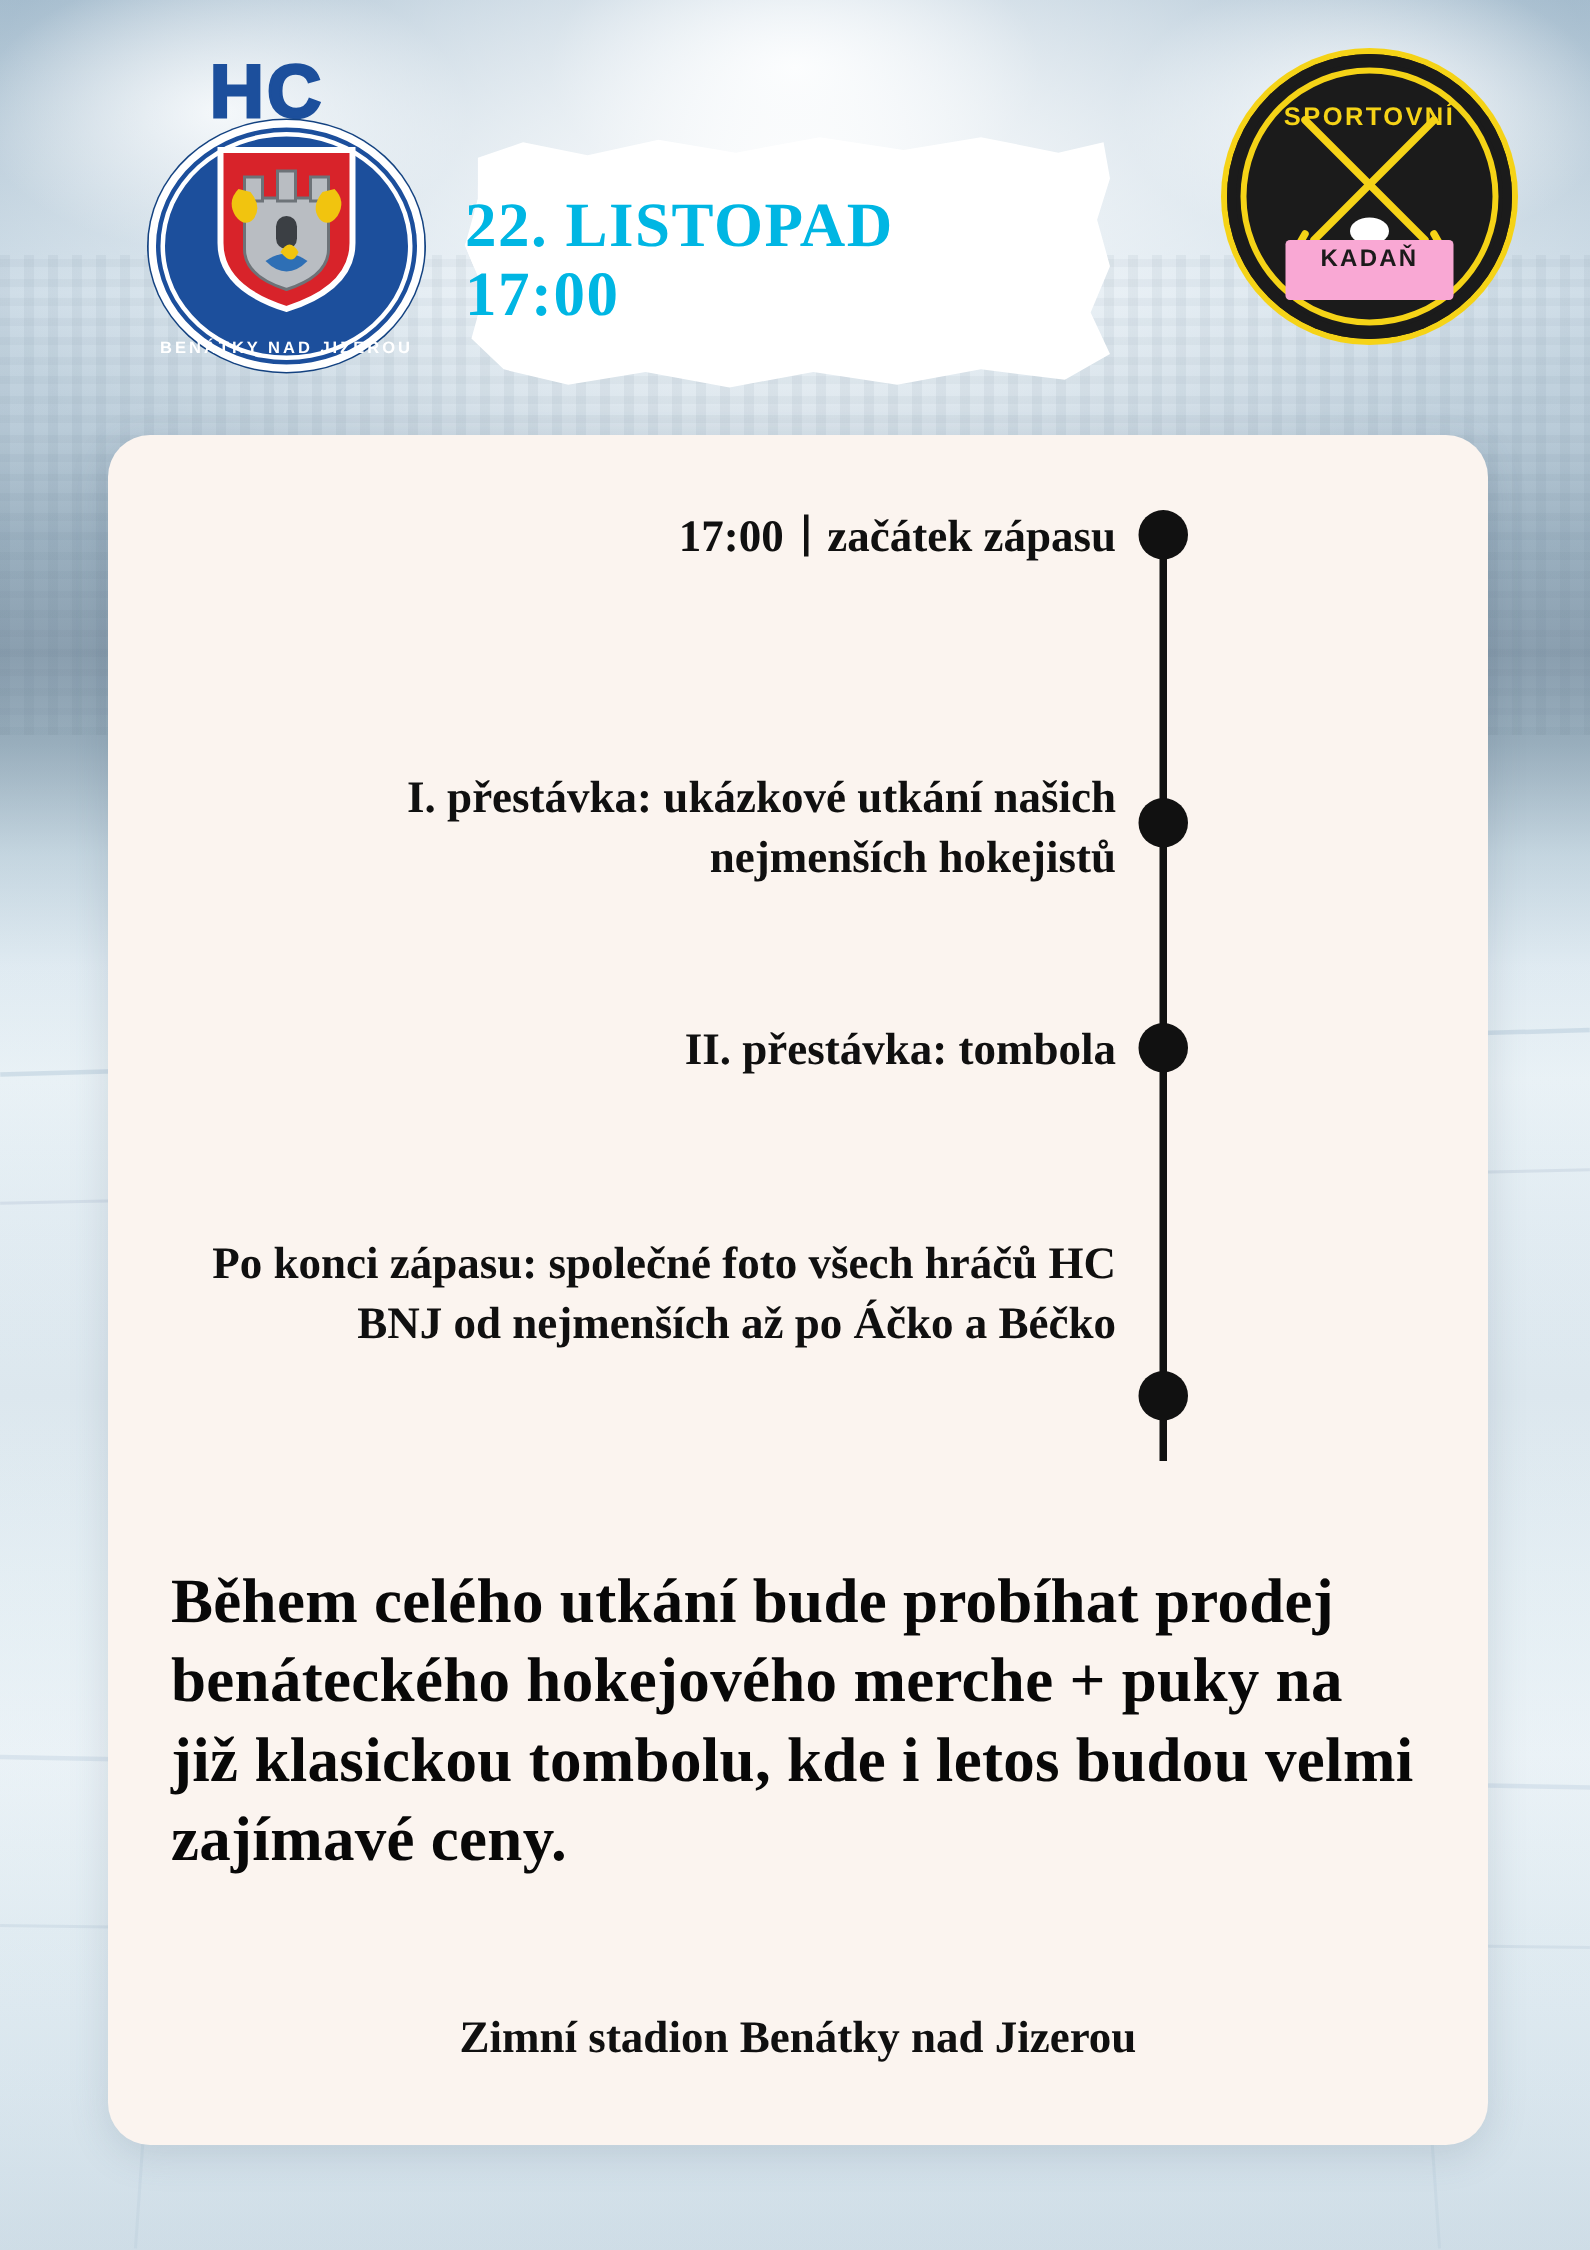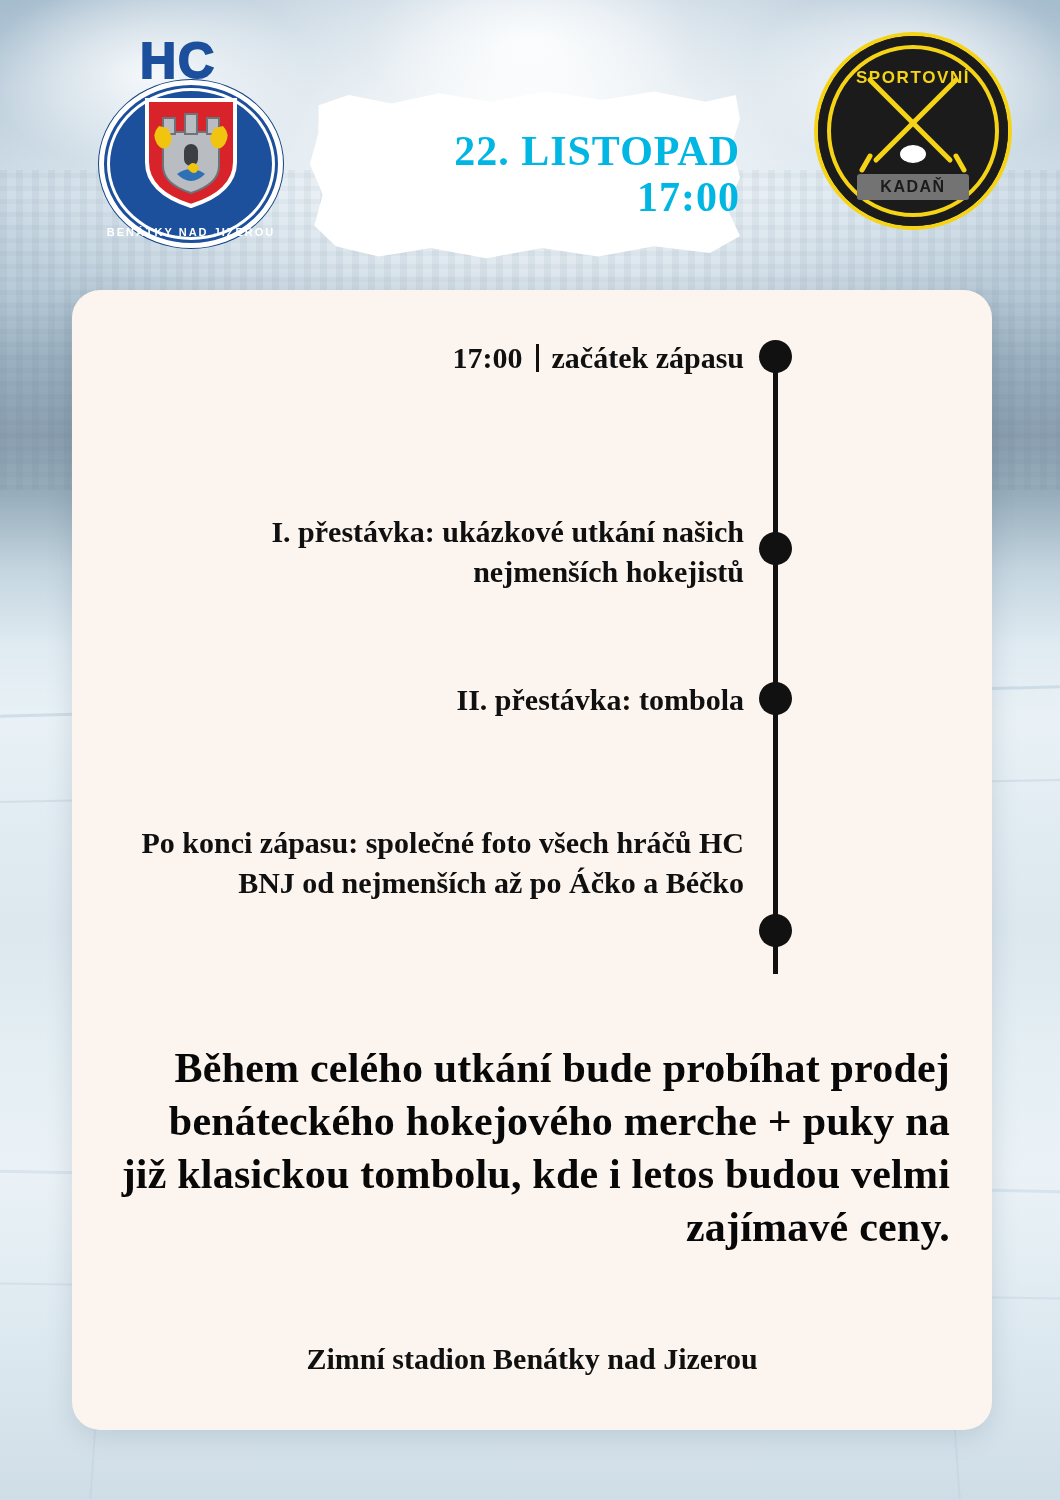--- a/index.html
+++ b/index.html
@@ -168,22 +168,22 @@
     letter-spacing: 1px;
     color: #f5d317;
     line-height: 1;
   }
   .sk-ribbon {
     position: absolute;
     left: 50%;
     transform: translateX(-50%);
     bottom: 26px;
     width: 112px;
-    height: 26px;
-    background: #737373;
+    height: 40px;
+    background: #f9a8d4;
     border-radius: 3px;
   }
   .sk-ribbon span {
     display: block;
     text-align: center;
     line-height: 26px;
     font-family: "Liberation Sans", sans-serif;
     font-size: 16px;
     font-weight: bold;
     letter-spacing: 1.5px;
@@ -219,21 +219,21 @@
     width: 22px;
     height: 58%;
     background: #ffffff;
     clip-path: polygon(100% 0, 40% 12%, 85% 30%, 20% 48%, 90% 66%, 35% 84%, 100% 100%);
   }
   .date-text {
     position: absolute;
     inset: 0;
     display: flex;
     flex-direction: column;
-    align-items: flex-end;
+    align-items: flex-start;
     justify-content: center;
     gap: 2px;
     color: #00b6e3;
     font-family: "Liberation Serif", serif;
     font-weight: bold;
     letter-spacing: 1px;
   }
   .date-line1 { font-size: 42px; line-height: 1.05; }
   .date-line2 { font-size: 42px; line-height: 1.05; }
 
@@ -303,21 +303,21 @@
     background: #101010;
     vertical-align: -4px;
     margin: 0 13px;
   }
 
   .headline {
     position: absolute;
     left: 42px;
     right: 42px;
     top: 752px;
-    text-align: right;
+    text-align: left;
     font-family: "Liberation Serif", serif;
     font-weight: bold;
     font-size: 42px;
     line-height: 1.26;
     color: #080808;
     letter-spacing: 0.2px;
   }
 
   .venue {
     position: absolute;

